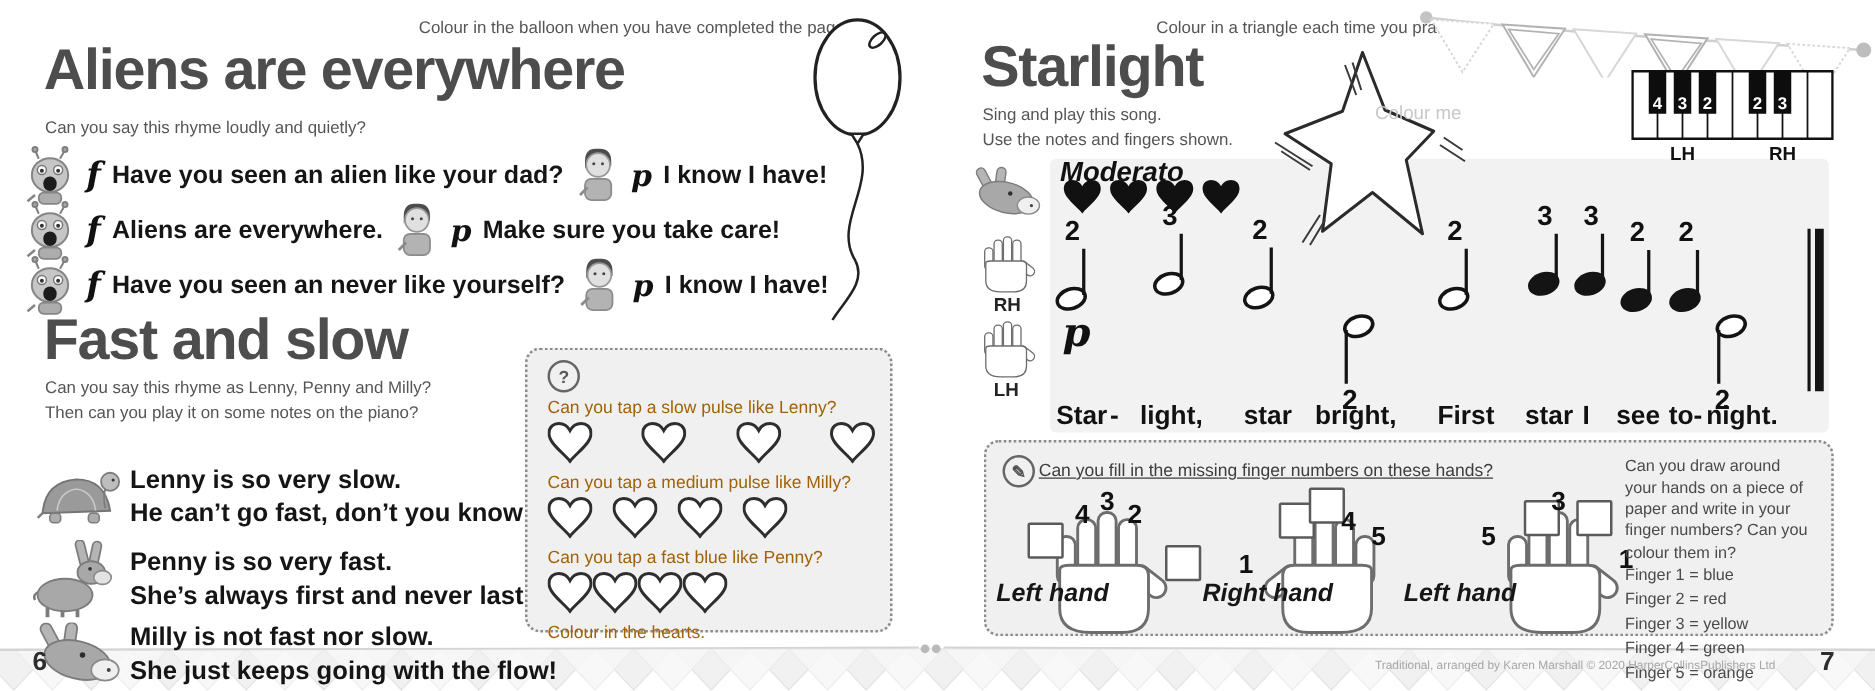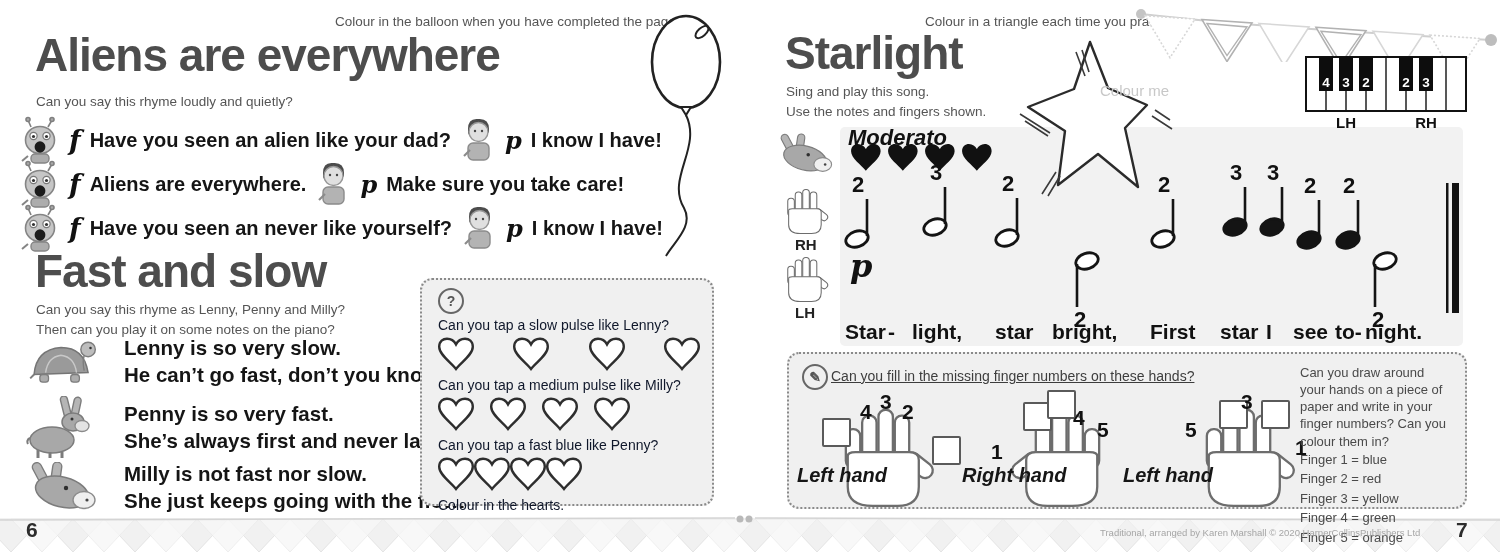--- a/index.html
+++ b/index.html
@@ -7,27 +7,27 @@
           font-family:"Liberation Sans",sans-serif;color:#222;}
   .abs{position:absolute;}
   .note-top{font-size:13.5px;color:#555;}
   .big-title{font-size:46px;font-weight:bold;color:#4d4d4d;letter-spacing:-1px;line-height:1;}
   .instr{font-size:13.5px;color:#555;line-height:1.5;}
   .rhyme-row{display:flex;align-items:center;gap:9px;height:48px;}
   .dyn{font-family:"DejaVu Serif",serif;font-style:italic;font-weight:bold;color:#111;}
   .dyn-f{font-size:27px;}
   .dyn-p{font-size:24px;}
   .loud-text{font-size:20px;font-weight:bold;color:#151515;white-space:nowrap;}
-  .animal-row{display:flex;align-items:center;gap:26px;}
+  .animal-row{display:flex;align-items:center;gap:6px;margin-top:36px;}
   .animal-text{font-size:20.5px;font-weight:bold;color:#151515;line-height:1.32;white-space:nowrap;}
   .dash-box{border:2px dotted #8a8a8a;border-radius:12px;background:#f0f0f0;box-sizing:border-box;}
   .pulse-box{padding:8px 16px 6px 16px;}
   .q-icon{width:22px;height:22px;border:2px solid #666;border-radius:50%;color:#555;font-weight:bold;
           font-size:14px;display:flex;align-items:center;justify-content:center;background:#f0f0f0;}
-  .pulse-q{font-size:14px;color:#0f172a;margin:3px 0 1px 0;}
+  .pulse-q{font-size:14px;color:#a16207;margin:3px 0 1px 0;}
   .hearts-row{display:flex;align-items:center;height:40px;width:262px;}
   .hearts-row.slow{justify-content:space-between;}
   .hearts-row.medium{gap:16px;}
   .hearts-row.fast{gap:0px;}
   .heart-svg{width:36px;height:34px;display:block;}
   .heart-outline{fill:#fff;stroke:#2e2e2e;stroke-width:1.6;}
   .pg-num{font-size:21px;font-weight:bold;color:#2d2d2d;}
   .credit{font-size:9.5px;color:#a6a6a6;}
   .music-panel{background:#f2f2f2;border-radius:5px;}
   .t-tempo{font-style:italic;font-weight:bold;font-size:22px;fill:#111;

